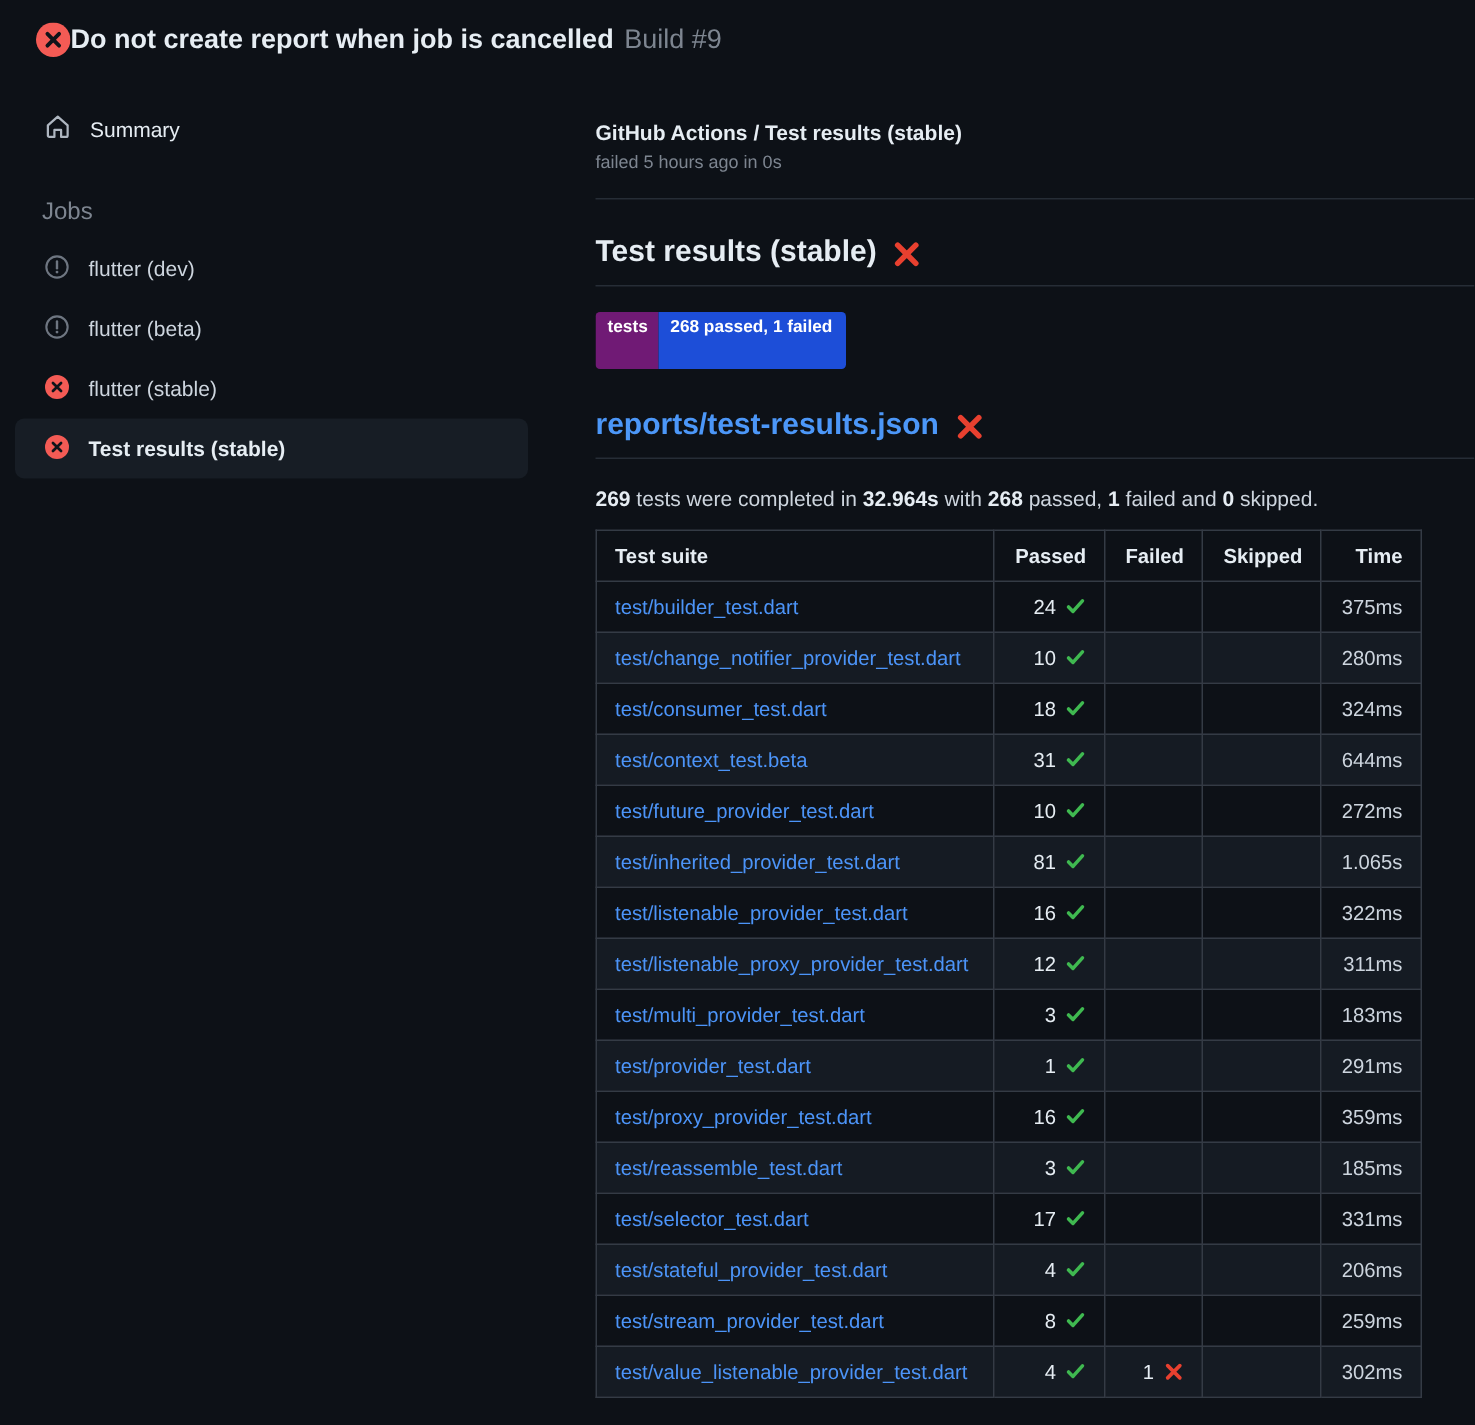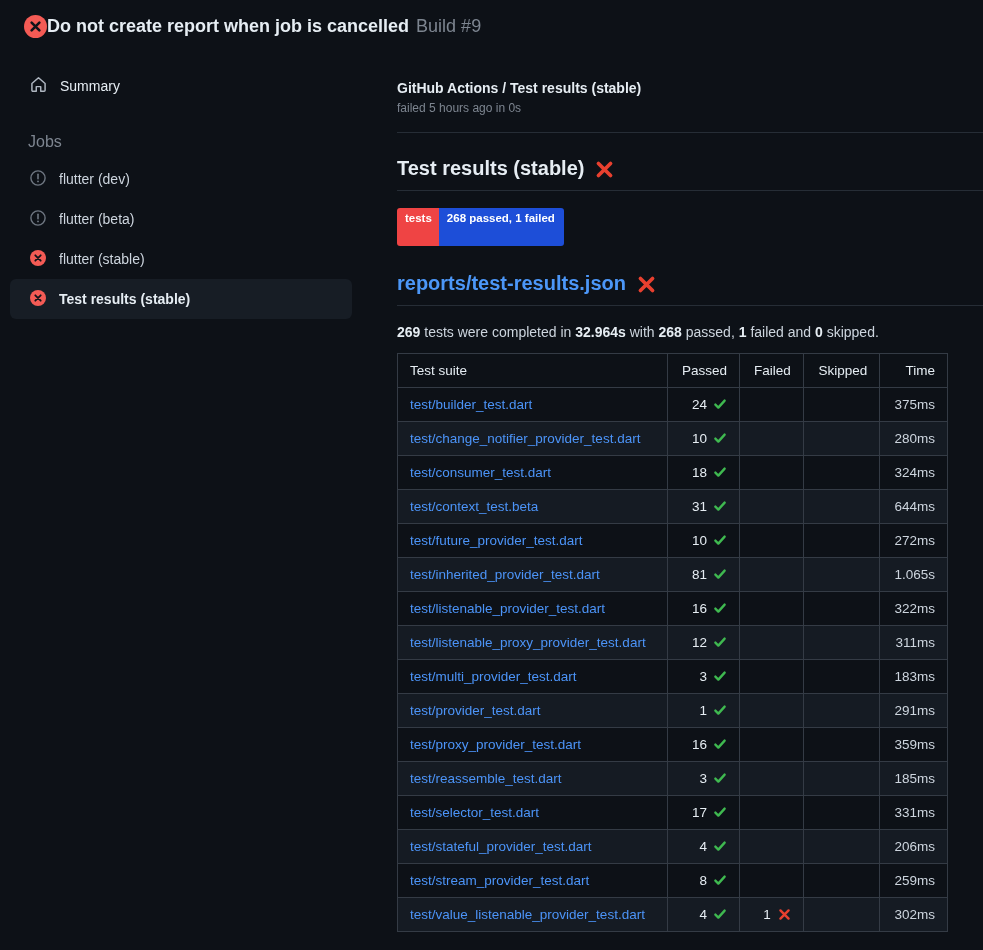--- a/index.html
+++ b/index.html
@@ -43,30 +43,30 @@
     display:flex; align-items:center; gap:11px;
     margin-top:24px; padding-bottom:10px;
     border-bottom:1px solid #262d36;
     font-size:20px; font-weight:bold; color:#e6edf3;
   }
   h1.section-heading .cross-ic { width:19px; height:19px; margin-top:2px; }
   h1.report-heading { margin-top:26px; color:#4c97f8; }
 
   .badge { display:inline-flex; margin-top:17px; border-radius:3px; overflow:hidden;
            font-size:11.5px; font-weight:bold; line-height:1; }
-  .badge-label { background:#ef4444; color:#fff; padding:5px 7px 21px 8px; }
+  .badge-label { background:#701a75; color:#fff; padding:5px 7px 21px 8px; }
   .badge-value { background:#1d4ed8; color:#fff; padding:5px 9px 17px 8px; }
 
   .summary-text { margin-top:18px; font-size:14px; color:#cdd5de; }
   .summary-text b { color:#e6edf3; }
 
   
   table.results { border-collapse:collapse; margin-top:13px; width:551px; font-size:13.5px; }
   .results th, .results td { border:1px solid #343b45; padding:7px 12px; height:34px; }
-  .results th { font-weight:normal; color:#e6edf3; text-align:right; }
+  .results th { font-weight:bold; color:#e6edf3; text-align:right; }
   .results th.suite-h { text-align:left; }
   .results td { text-align:right; color:#e6edf3; white-space:nowrap; }
   .results td.suite { text-align:left; }
   .results td.suite a { color:#4c94f8; text-decoration:none; }
   .results td.time { color:#cdd5de; }
   .results tbody tr:nth-child(even) { background:#151b23; }
   .num-ic { display:inline-block; width:14px; height:14px; margin-left:6px; vertical-align:-2px; }
 </style>
 </head>
 <body>

